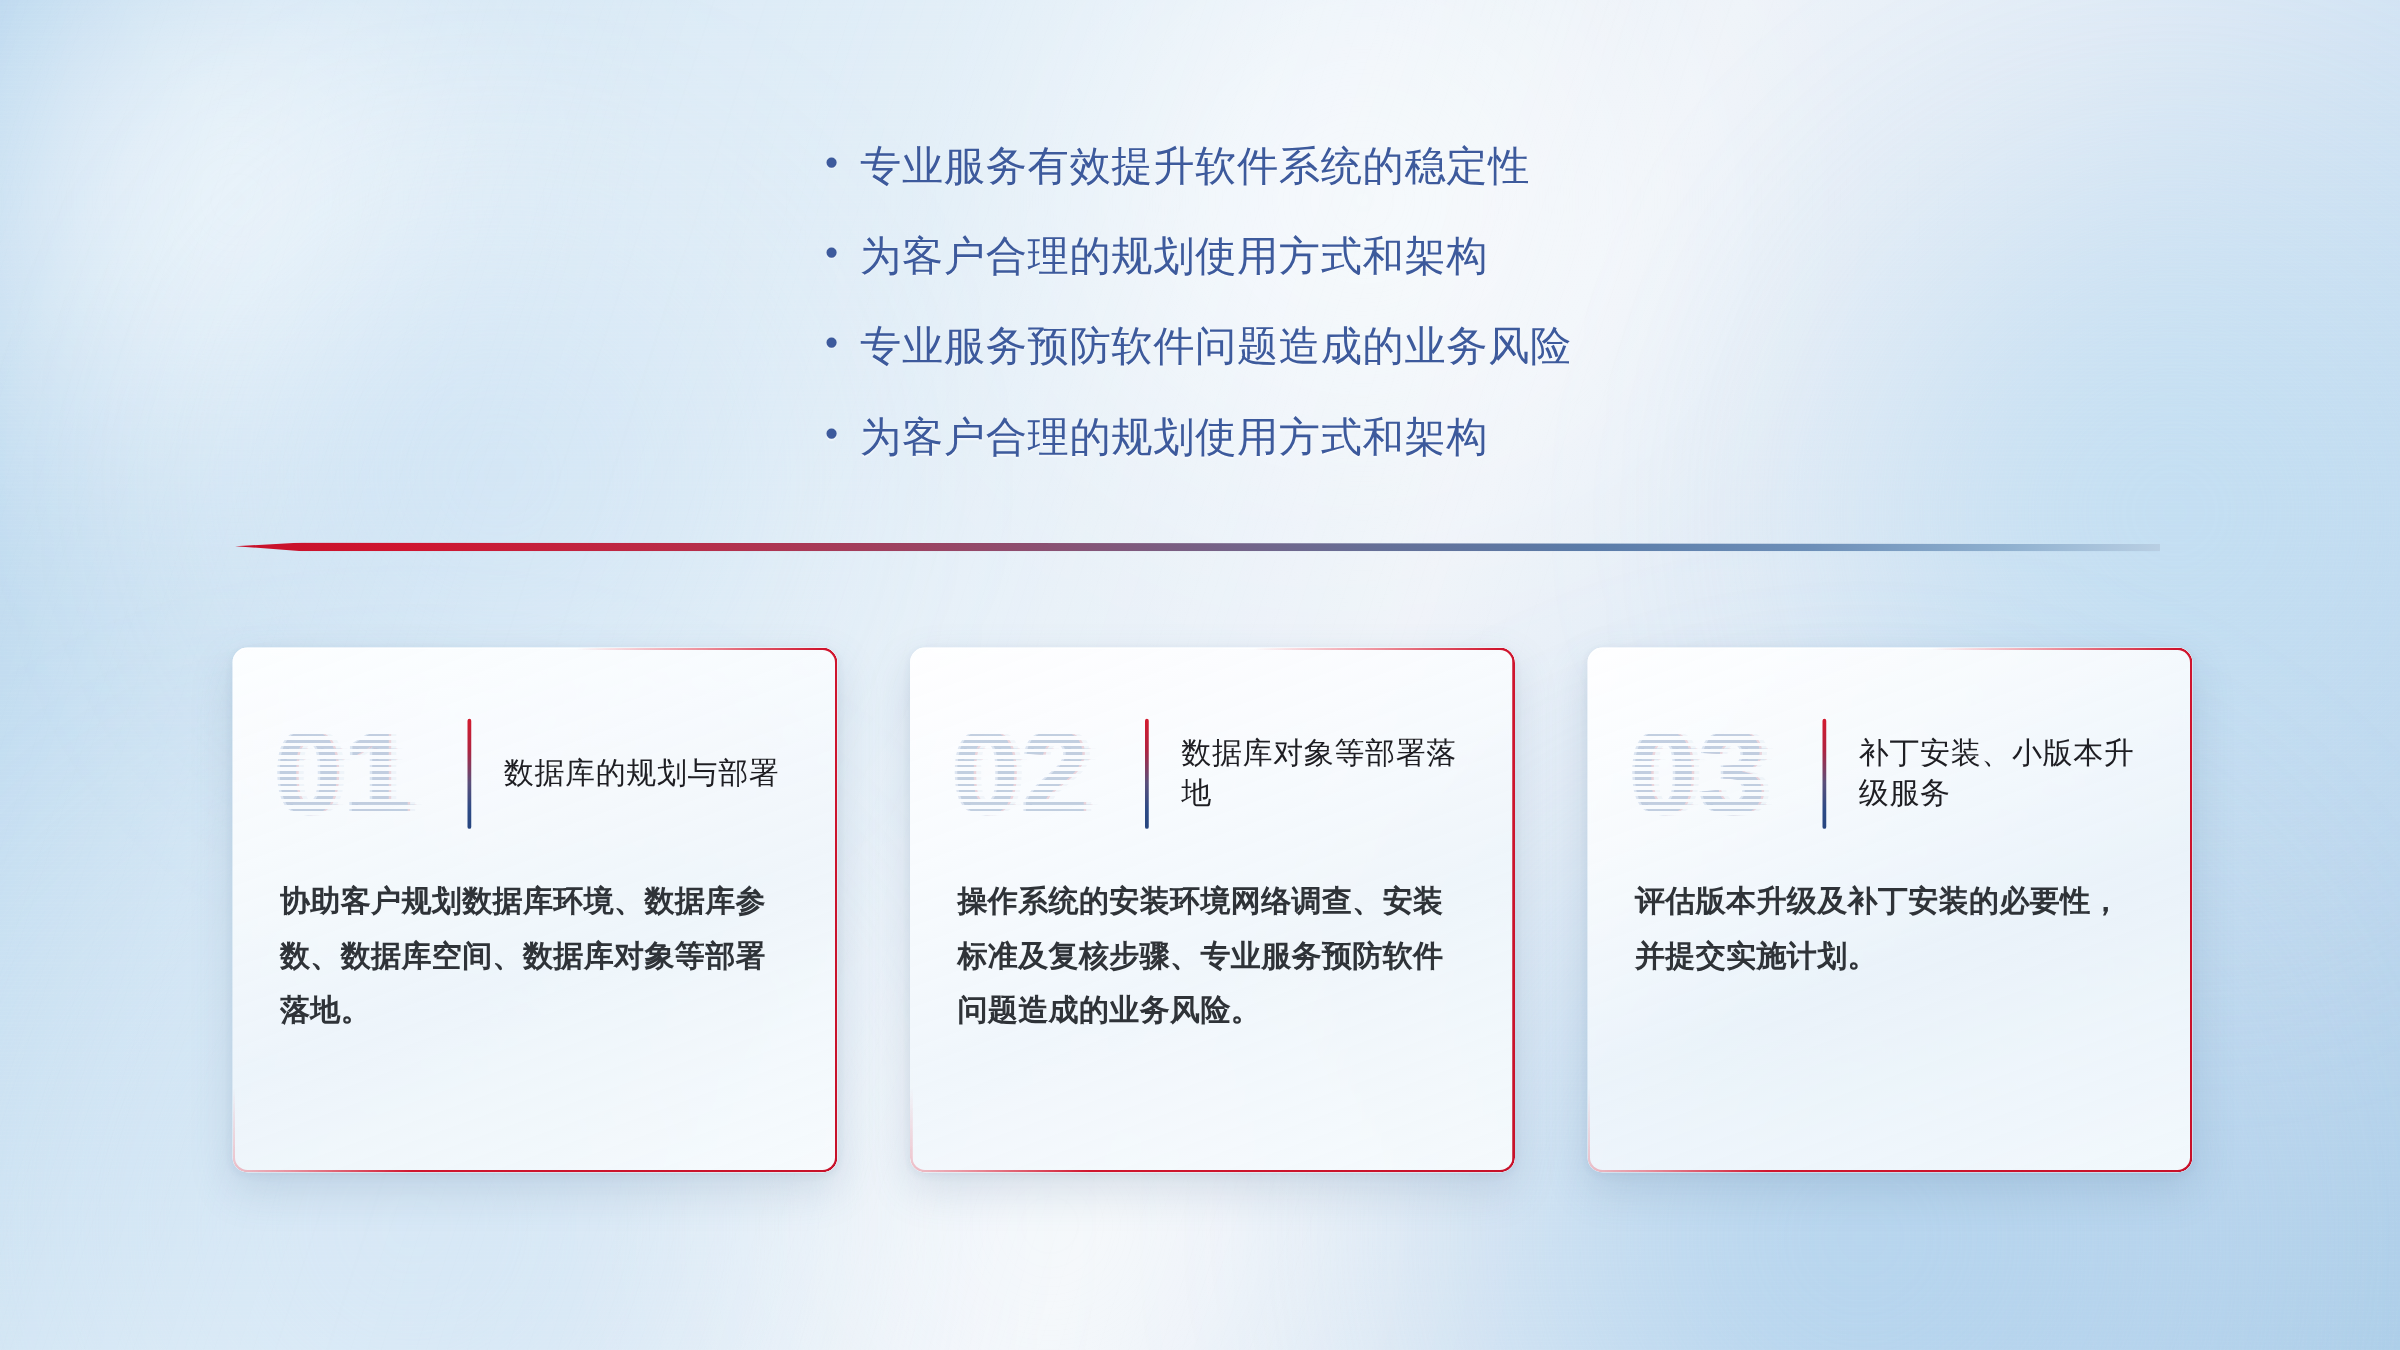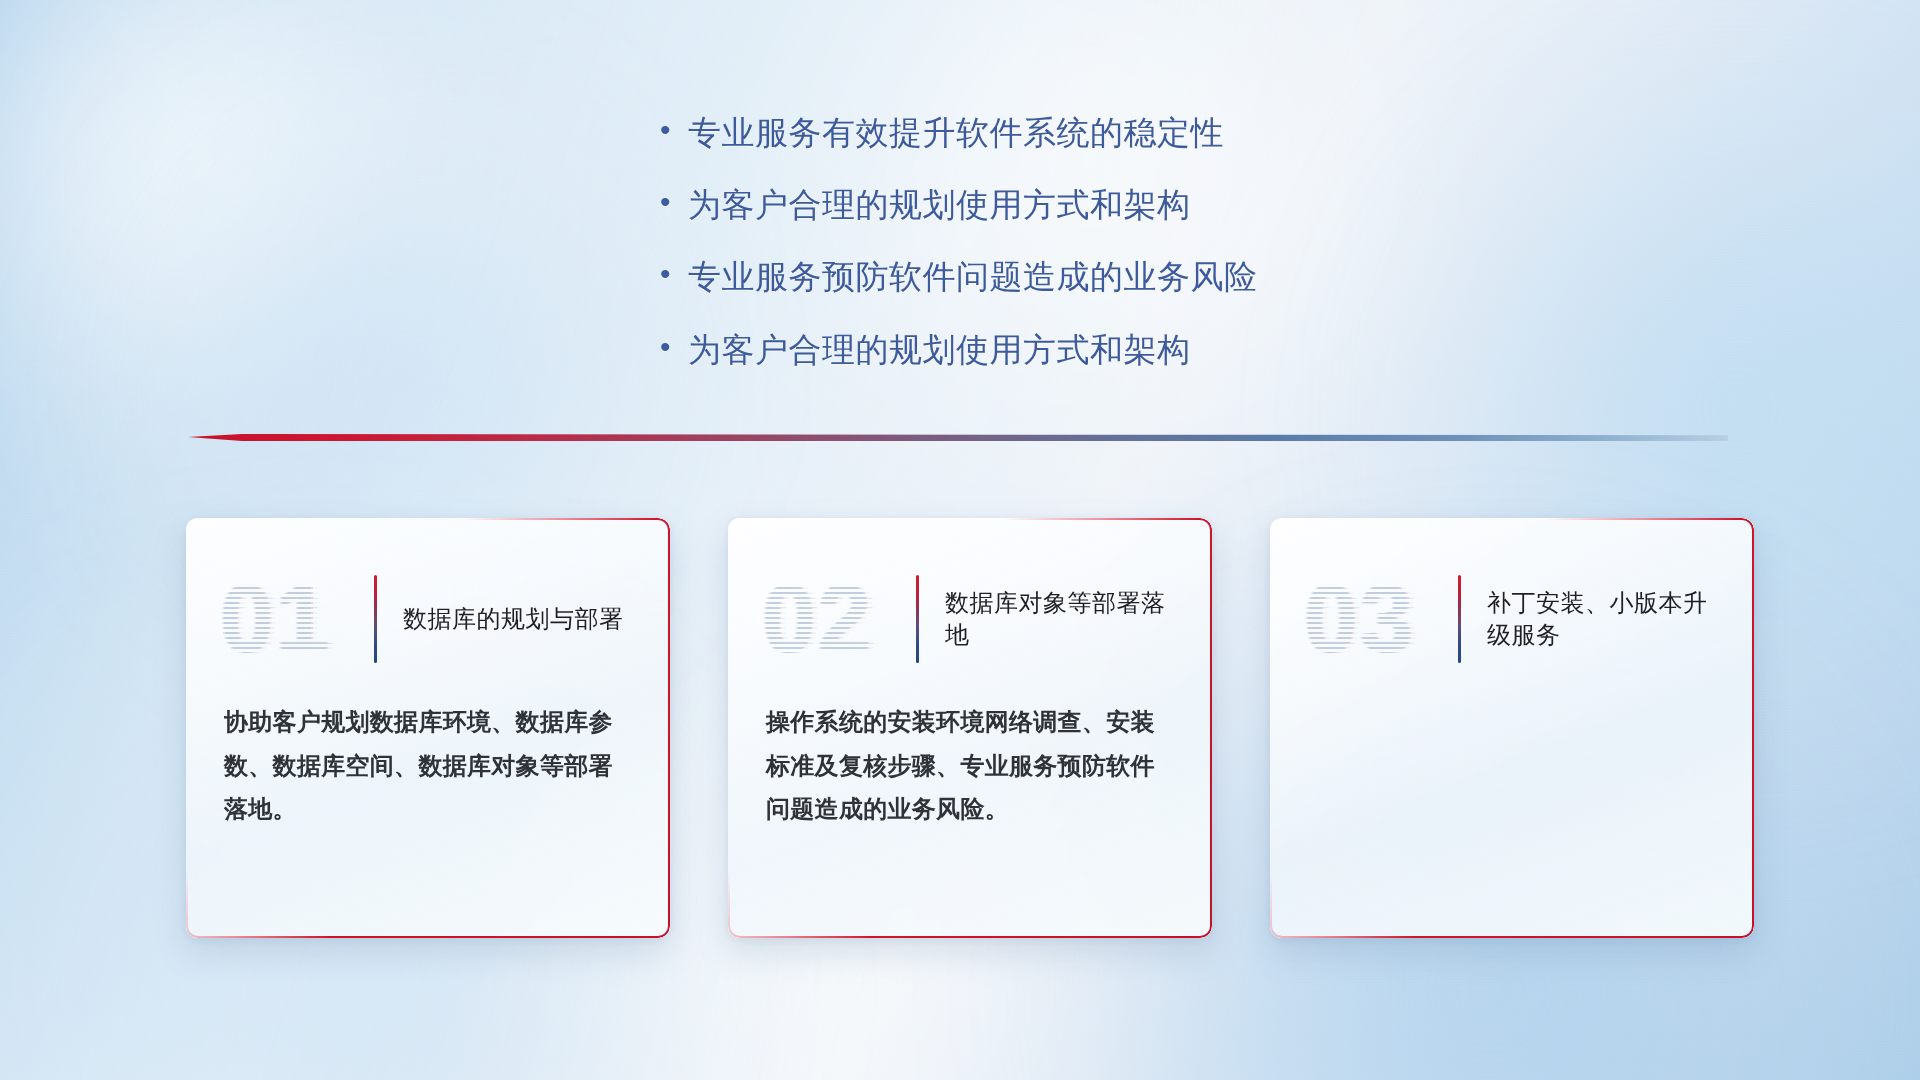--- a/index.html
+++ b/index.html
@@ -278,16 +278,17 @@
     </div>
   </div>
 
   <div class="card">
     <div class="card-inner">
       <div class="card-head">
         <div class="card-num">03<span class="card-num-glitch">03</span></div>
         <div class="card-bar"></div>
         <div class="card-title">补丁安装、小版本升级服务</div>
       </div>
+      <div class="card-desc">评估版本升级及补丁安装的必要性，并提交实施计划。</div>
     </div>
   </div>
 
 </div>
 
 </body></html>

